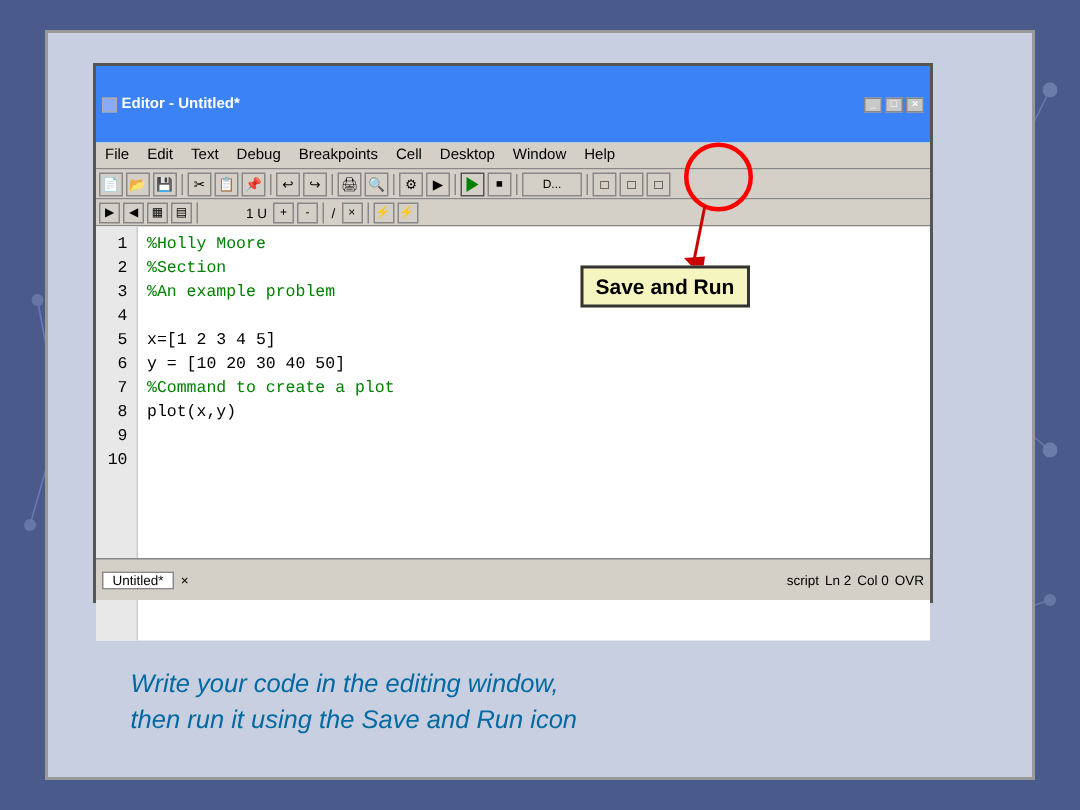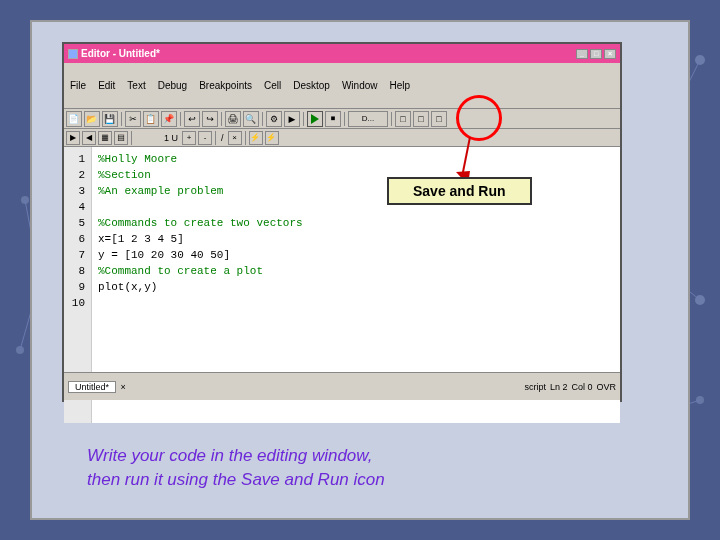--- a/index.html
+++ b/index.html
@@ -30,25 +30,25 @@
       width: 560px;
       height: 360px;
       background: #fff;
       border: 2px solid #555;
       position: absolute;
       top: 20px;
       left: 30px;
     }
 
     .editor-titlebar {
-      background: #ec4899;
+      background: #3b82f6;
       color: white;
       font-size: 10px;
       font-weight: bold;
-      padding: 4px 4px;
+      padding: 20px 4px;
       display: flex;
       align-items: center;
       justify-content: space-between;
     }
 
     .editor-titlebar-left {
       display: flex;
       align-items: center;
       gap: 3px;
     }
@@ -82,21 +82,21 @@
       border-bottom: 1px solid #888;
       display: flex;
       gap: 8px;
       padding: 1px 4px;
       font-size: 10px;
       color: #000;
     }
 
     .menu-item {
       cursor: pointer;
-      padding: 16px 2px;
+      padding: 2px 2px;
     }
 
     .editor-toolbar {
       background: #d4d0c8;
       border-bottom: 1px solid #888;
       display: flex;
       align-items: center;
       padding: 1px 2px;
       gap: 2px;
       height: 20px;
@@ -352,21 +352,20 @@
         <div>7</div>
         <div>8</div>
         <div>9</div>
         <div>10</div>
       </div>
       <div class="code-area">
         <div class="code-line code-comment">%Holly Moore</div>
         <div class="code-line code-comment">%Section</div>
         <div class="code-line code-comment">%An example problem</div>
         <div class="code-line">&nbsp;</div>
-        <div class="code-line code-comment">%Commands to create two vectors</div>
         <div class="code-line">x=[1 2 3 4 5]</div>
         <div class="code-line">y = [10 20 30 40 50]</div>
         <div class="code-line code-comment">%Command to create a plot</div>
         <div class="code-line">plot(x,y)</div>
       </div>
     </div>
 
     <div class="editor-statusbar">
       <div>
         <span class="status-tab">Untitled*</span>
@@ -391,20 +390,20 @@
     border-radius: 50%;
     z-index: 20;
     pointer-events: none;
   "></div>
 
   <svg style="position:absolute; top:115px; left:410px; z-index:20; pointer-events:none;" width="60" height="50">
     <line x1="28" y1="0" x2="20" y2="40" stroke="#cc0000" stroke-width="2"></line>
     <polygon points="14,35 26,48 28,34" fill="#cc0000"></polygon>
   </svg>
 
-  <div class="save-run-label" style="position:absolute; top:155px; left:355px; background:#f5f5c0; border:2px solid #333; padding:4px 24px; font-size:14px; font-weight:bold; color:#000; z-index:20; white-space:nowrap;">Save and Run</div>
-
-  <div style="position:absolute; bottom:25px; left:55px; font-size:17px; font-style:italic; color:#6d28d9; line-height:1.45;">
+  <div class="save-run-label" style="position:absolute; top:155px; left:355px; background:#f5f5c0; border:2px solid #333; padding:4px 8px; font-size:14px; font-weight:bold; color:#000; z-index:20; white-space:nowrap;">Save and Run</div>
+
+  <div style="position:absolute; bottom:25px; left:55px; font-size:17px; font-style:italic; color:#0369a1; line-height:1.45;">
     <div>Write your code in the editing window,</div>
     <div>then run it using the Save and Run icon</div>
   </div>
 
 </div>
 
 </body></html>

